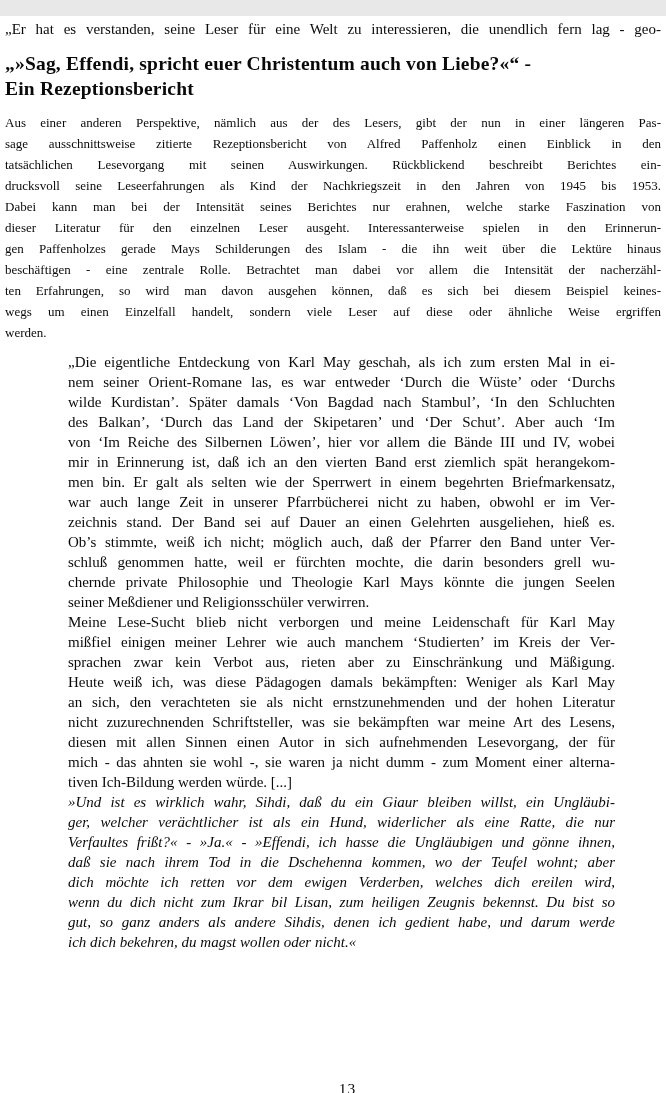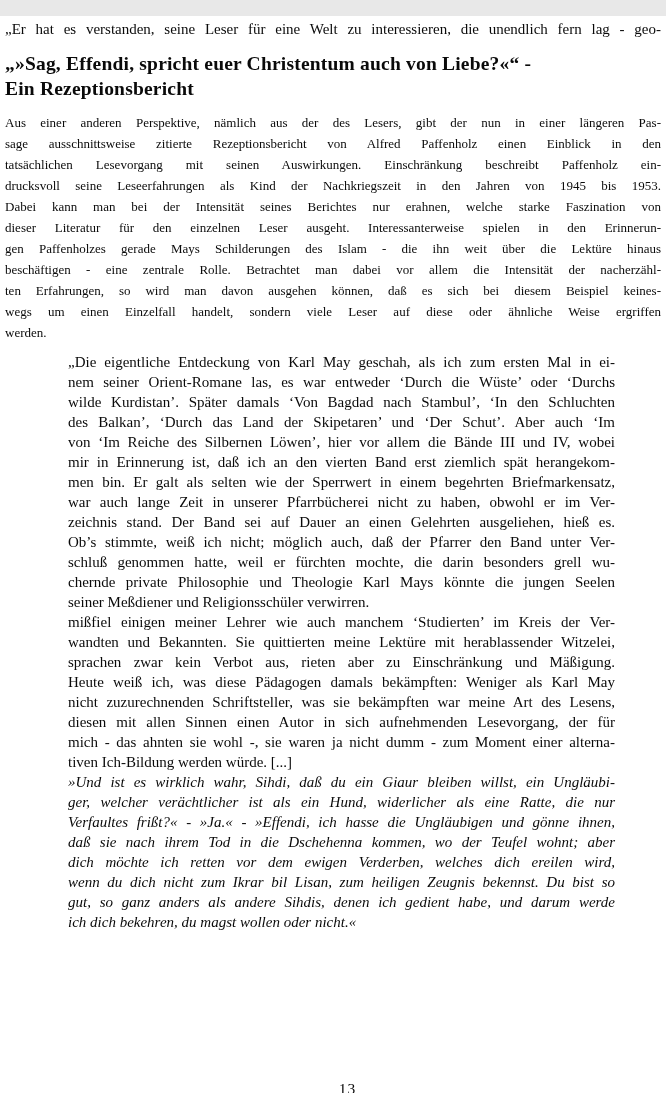--- a/index.html
+++ b/index.html
@@ -68,21 +68,21 @@
   </div>
 
   <div class="heading" data-bind-lines="heading.lines">
       <div class="line">„»Sag, Effendi, spricht euer Christentum auch von Liebe?«“ -</div>
       <div class="line">Ein Rezeptionsbericht</div>
     </div>
 
   <div class="para para-1" data-bind-lines="paragraphs.p1.lines">
       <div class="line">Aus einer anderen Perspektive, nämlich aus der des Lesers, gibt der nun in einer längeren Pas-</div>
       <div class="line">sage ausschnittsweise zitierte Rezeptionsbericht von Alfred Paffenholz einen Einblick in den</div>
-      <div class="line">tatsächlichen Lesevorgang mit seinen Auswirkungen. Einschränkung beschreibt Paffenholz ein-</div>
+      <div class="line">tatsächlichen Lesevorgang mit seinen Auswirkungen. Rückblickend beschreibt Berichtes ein-</div>
       <div class="line">drucksvoll seine Leseerfahrungen als Kind der Nachkriegszeit in den Jahren von 1945 bis 1953.</div>
       <div class="line">Dabei kann man bei der Intensität seines Berichtes nur erahnen, welche starke Faszination von</div>
       <div class="line">dieser Literatur für den einzelnen Leser ausgeht. Interessanterweise spielen in den Erinnerun-</div>
       <div class="line">gen Paffenholzes gerade Mays Schilderungen des Islam - die ihn weit über die Lektüre hinaus</div>
       <div class="line">beschäftigen - eine zentrale Rolle. Betrachtet man dabei vor allem die Intensität der nacherzähl-</div>
       <div class="line">ten Erfahrungen, so wird man davon ausgehen können, daß es sich bei diesem Beispiel keines-</div>
       <div class="line">wegs um einen Einzelfall handelt, sondern viele Leser auf diese oder ähnliche Weise ergriffen</div>
       <div class="line">werden.</div>
     </div>
 
@@ -97,24 +97,25 @@
         <div class="line">mir in Erinnerung ist, daß ich an den vierten Band erst ziemlich spät herangekom-</div>
         <div class="line">men bin. Er galt als selten wie der Sperrwert in einem begehrten Briefmarkensatz,</div>
         <div class="line">war auch lange Zeit in unserer Pfarrbücherei nicht zu haben, obwohl er im Ver-</div>
         <div class="line">zeichnis stand. Der Band sei auf Dauer an einen Gelehrten ausgeliehen, hieß es.</div>
         <div class="line">Ob’s stimmte, weiß ich nicht; möglich auch, daß der Pfarrer den Band unter Ver-</div>
         <div class="line">schluß genommen hatte, weil er fürchten mochte, die darin besonders grell wu-</div>
         <div class="line">chernde private Philosophie und Theologie Karl Mays könnte die jungen Seelen</div>
         <div class="line">seiner Meßdiener und Religionsschüler verwirren.</div>
       </div>
     <div class="quote-part" data-bind-lines="quote.part2.lines">
+        <div class="line">Meine Lese-Sucht blieb nicht verborgen und meine Leidenschaft für Karl May</div>
         <div class="line">mißfiel einigen meiner Lehrer wie auch manchem ‘Studierten’ im Kreis der Ver-</div>
-        <div class="line">wandten und Bekannten. Sie quittierten meine Lektüre mit herablassender Witzelei,</div>
         <div class="line">sprachen zwar kein Verbot aus, rieten aber zu Einschränkung und Mäßigung.</div>
         <div class="line">Heute weiß ich, was diese Pädagogen damals bekämpften: Weniger als Karl May</div>
+        <div class="line">an sich, den verachteten sie als nicht ernstzunehmenden und der hohen Literatur</div>
         <div class="line">nicht zuzurechnenden Schriftsteller, was sie bekämpften war meine Art des Lesens,</div>
         <div class="line">diesen mit allen Sinnen einen Autor in sich aufnehmenden Lesevorgang, der für</div>
         <div class="line">mich - das ahnten sie wohl -, sie waren ja nicht dumm - zum Moment einer alterna-</div>
         <div class="line">tiven Ich-Bildung werden würde. [...]</div>
       </div>
     <div class="quote-part quote-italic" data-bind-lines="quote.dialogue.lines">
         <div class="line">»Und ist es wirklich wahr, Sihdi, daß du ein Giaur bleiben willst, ein Ungläubi-</div>
         <div class="line">ger, welcher verächtlicher ist als ein Hund, widerlicher als eine Ratte, die nur</div>
         <div class="line">Verfaultes frißt?« - »Ja.« - »Effendi, ich hasse die Ungläubigen und gönne ihnen,</div>
         <div class="line">daß sie nach ihrem Tod in die Dschehenna kommen, wo der Teufel wohnt; aber</div>

